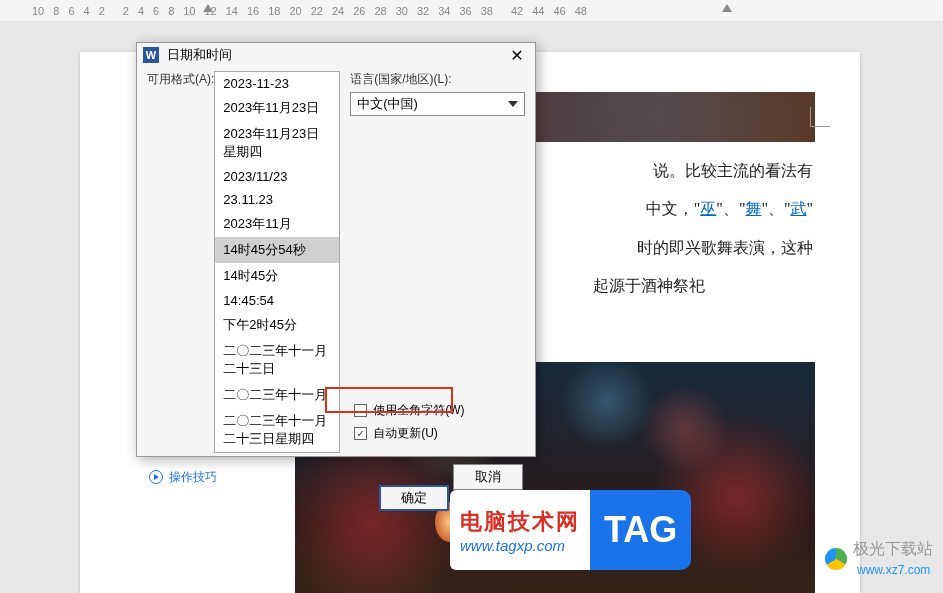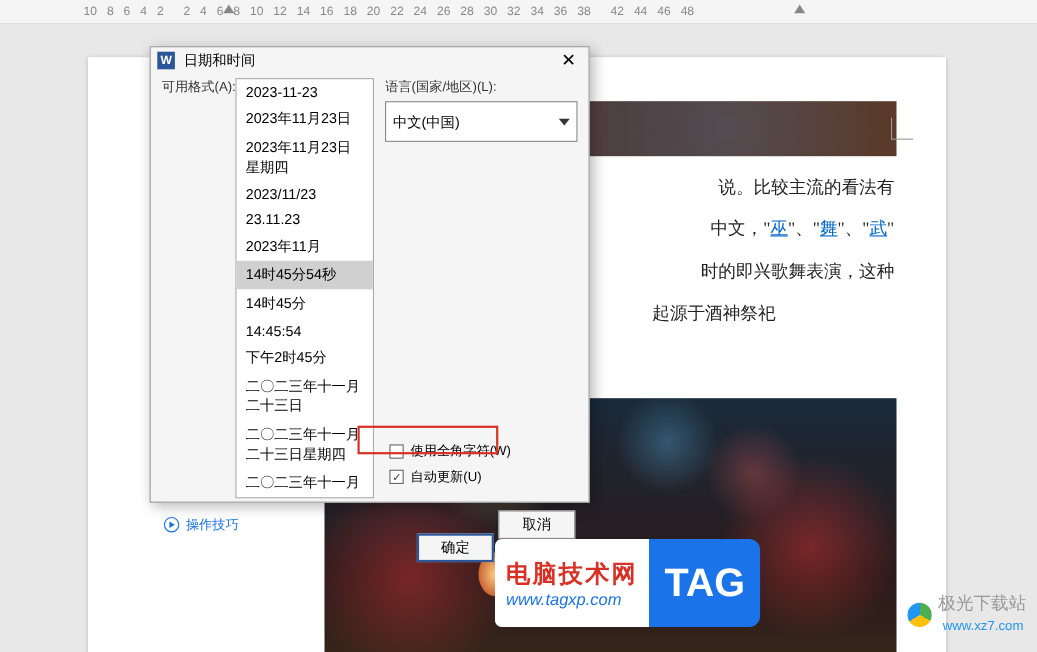--- a/index.html
+++ b/index.html
@@ -15,21 +15,21 @@
 .ruler {
   position: absolute;
   top: 0;
   left: 0;
   width: 943px;
   height: 22px;
   background: #f5f5f5;
   border-bottom: 1px solid #ddd;
   display: flex;
   align-items: center;
-  padding-left: 76px;
+  padding-left: 32px;
   color: #888;
   font-size: 11px;
   text-align: center;
 }
 .ruler span { margin-right: 9px; }
 .ruler .marker {
   position: absolute;
   top: 4px;
   width: 0;
   height: 0;
@@ -242,21 +242,21 @@
   font-size: 13px;
 }
 .format-list .item {
   padding: 4px 8px;
   cursor: pointer;
 }
 .format-list .item.selected {
   background: #d0d0d0;
 }
 .lang-select {
-  height: 37px;
+  height: 24px;
   background: #fff;
   border: 1px solid #888;
   display: flex;
   align-items: center;
   padding: 0 6px;
   font-size: 13px;
   justify-content: space-between;
 }
 .lang-select .arrow {
   width: 0; height: 0;
@@ -431,22 +431,22 @@
           <div class="item">2023年11月23日</div>
           <div class="item">2023年11月23日星期四</div>
           <div class="item">2023/11/23</div>
           <div class="item">23.11.23</div>
           <div class="item">2023年11月</div>
           <div class="item selected">14时45分54秒</div>
           <div class="item">14时45分</div>
           <div class="item">14:45:54</div>
           <div class="item">下午2时45分</div>
           <div class="item">二〇二三年十一月二十三日</div>
+          <div class="item">二〇二三年十一月</div>
           <div class="item">二〇二三年十一月二十三日星期四</div>
-          <div class="item">二〇二三年十一月</div>
         </div>
     </div>
     <div class="col-right">
       <div class="label">语言(国家/地区)(L):</div>
       <div class="lang-select">
         <span>中文(中国)</span>
         <span class="arrow"></span>
       </div>
       <div class="checkbox-area">
         <div class="checkbox-row">

